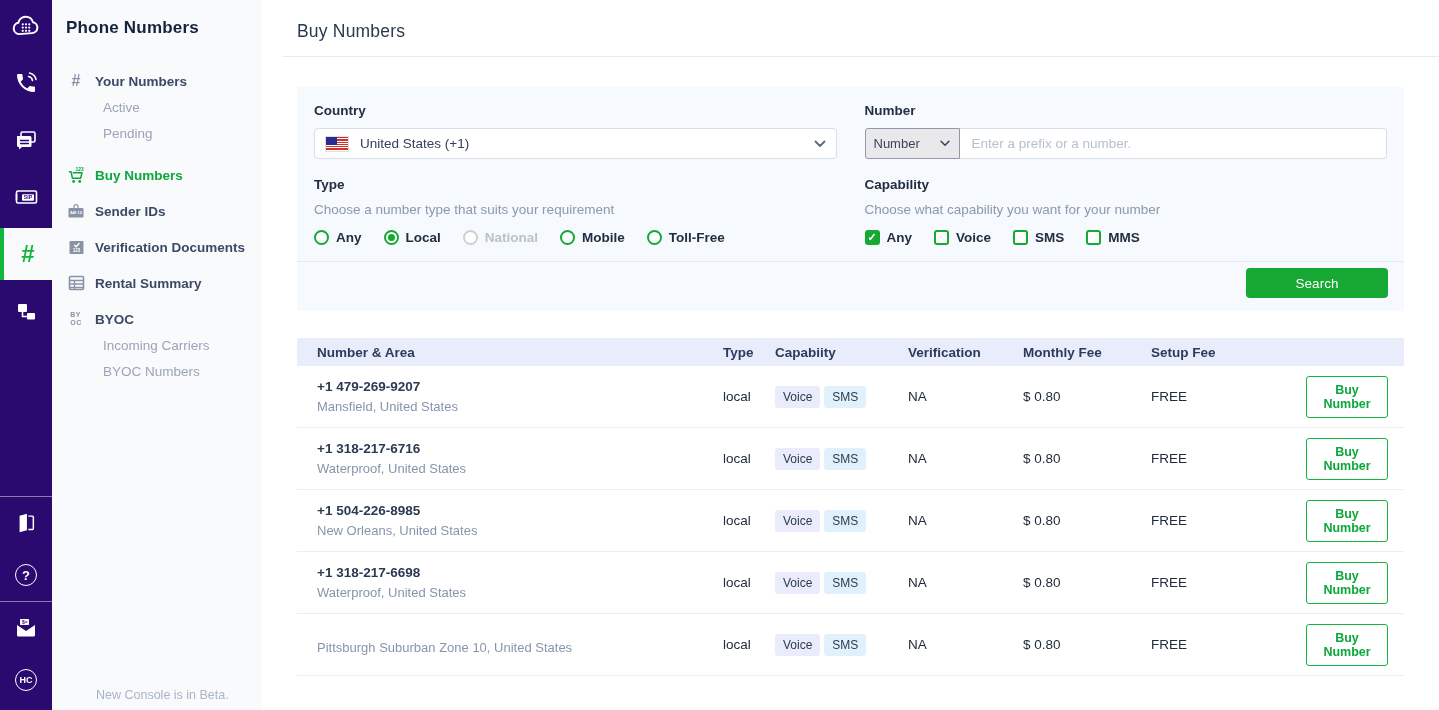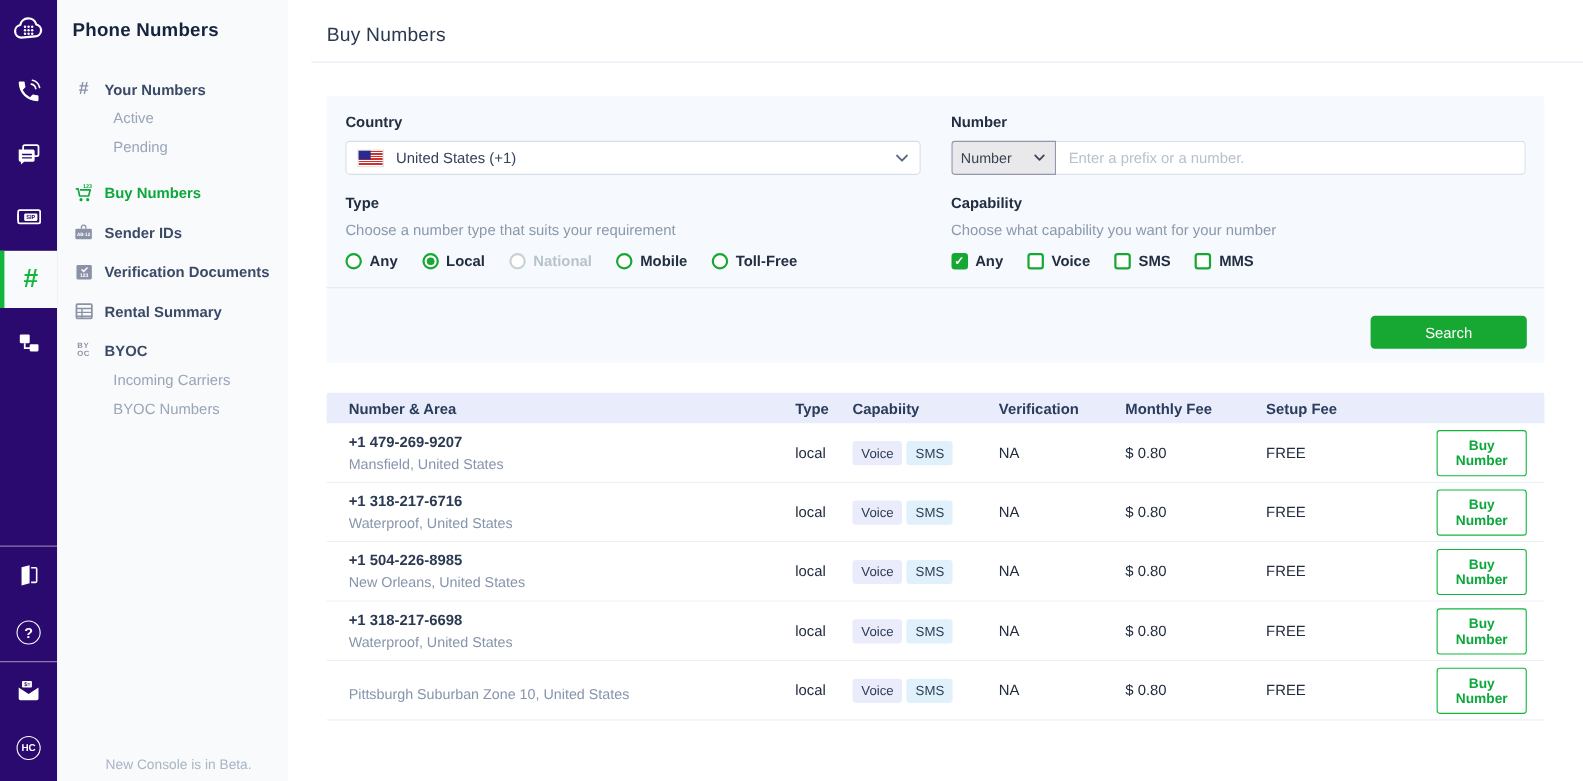--- a/index.html
+++ b/index.html
@@ -99,36 +99,36 @@
   }
   .radio.checked::after { content:""; width:7px; height:7px; border-radius:50%; background:#17a733; }
   .opt.disabled { color:#b9c3cb; }
   .opt.disabled .radio { border-color:#c8d3d1; }
   .checkbox {
     width:15px; height:15px; border:2px solid #17a733; border-radius:3px; background:#fff; flex:0 0 15px;
     display:flex; align-items:center; justify-content:center;
   }
   .checkbox.checked { background:#17a733; border-color:#17a733; color:#fff; font-size:11px; font-weight:bold; }
   .panel-actions {
-    border-top:1px solid #e3e9f0; padding:25px 16px 13px 0; display:flex; justify-content:flex-end;
+    border-top:1px solid #e3e9f0; padding:6px 16px 13px 0; display:flex; justify-content:flex-end;
   }
   .search-btn {
     width:142px; height:30px; background:#17a733; color:#fff; border:none; border-radius:4px;
     font-size:13.5px; font-family:"Liberation Sans", sans-serif; cursor:pointer;
   }
   
   .results { margin-top:27px; width:1107px; }
   .thead {
     background:#e9edfb; height:28px; display:grid; align-items:center;
     grid-template-columns:406px 52px 133px 115px 128px 155px 1fr;
     font-size:13.5px; font-weight:bold; color:#2b3b5c; border-radius:2px 2px 0 0;
     padding-left:20px;
   }
   .trow {
-    background:#fff; height:54px; display:grid; align-items:center;
+    background:#fff; height:62px; display:grid; align-items:center;
     grid-template-columns:406px 52px 133px 115px 128px 155px 1fr;
     border-bottom:1px solid #e9eef3; padding-left:20px; font-size:13.5px; color:#222c3e;
   }
   .cell-number .num { font-weight:bold; color:#2b3a52; font-size:13.5px; }
   .cell-number .area { color:#8795ab; font-size:13px; margin-top:5px; }
   .badges { display:flex; gap:4px; }
   .badge {
     font-size:12px; color:#2b3b52; border-radius:3px; padding:4px 8px;
   }
   .badge.voice { background:#eaecfb; }

